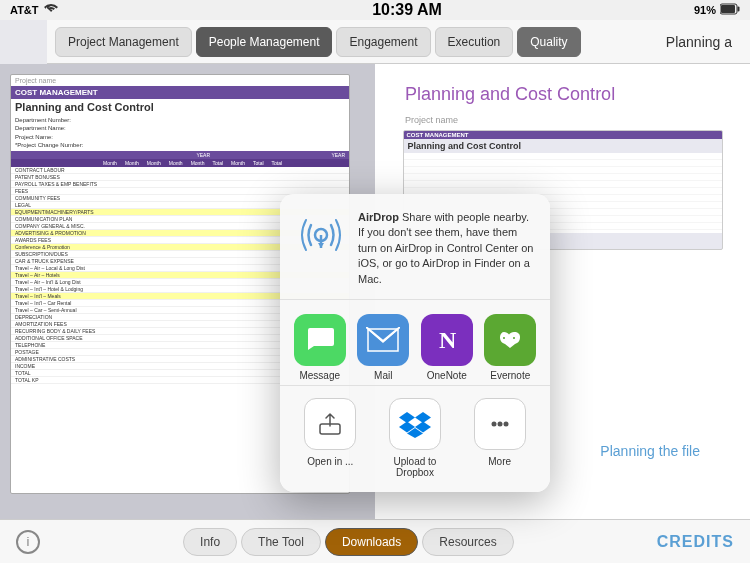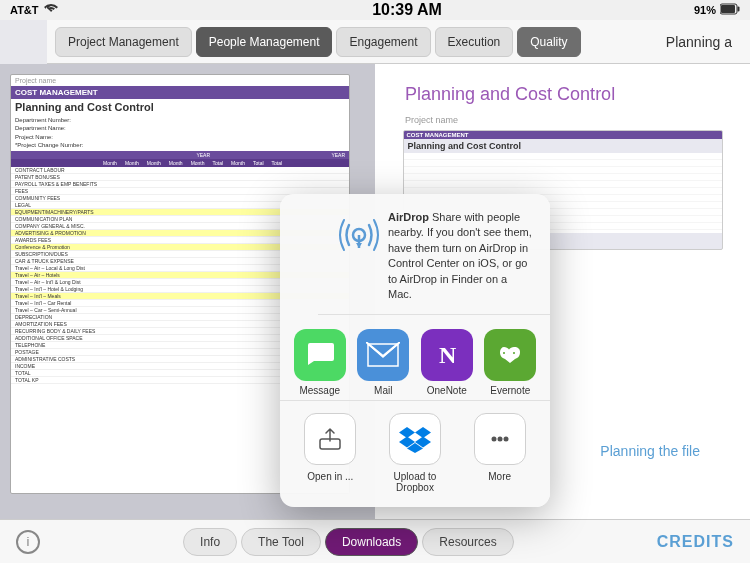--- a/index.html
+++ b/index.html
@@ -178,22 +178,21 @@
       box-shadow: 0 10px 40px rgba(0,0,0,0.3);
       z-index: 100;
       overflow: hidden;
     }
 
     .airdrop-section {
       display: flex;
       align-items: flex-start;
       padding: 16px 16px 12px;
       border-bottom: 1px solid #e0e0e0;
-      gap: 4px;
-      margin-left: 38px;
+      gap: 12px;
     }
     .airdrop-icon {
       width: 50px;
       height: 50px;
       flex-shrink: 0;
     }
     .airdrop-text {
       font-size: 11px;
       color: #333;
       line-height: 1.4;
@@ -310,21 +309,21 @@
       border-radius: 14px;
       border: 1px solid #ccc;
       background: #e8e8e8;
       font-size: 12px;
       display: flex;
       align-items: center;
       cursor: pointer;
       color: #444;
     }
     .bottom-tab.active {
-      background: #701a75;
+      background: #a16207;
       color: white;
       border-color: #5a5a5a;
     }
     .bottom-credits {
       font-size: 16px;
       font-weight: bold;
       color: #5a9fd4;
       cursor: pointer;
       letter-spacing: 1px;
     }

